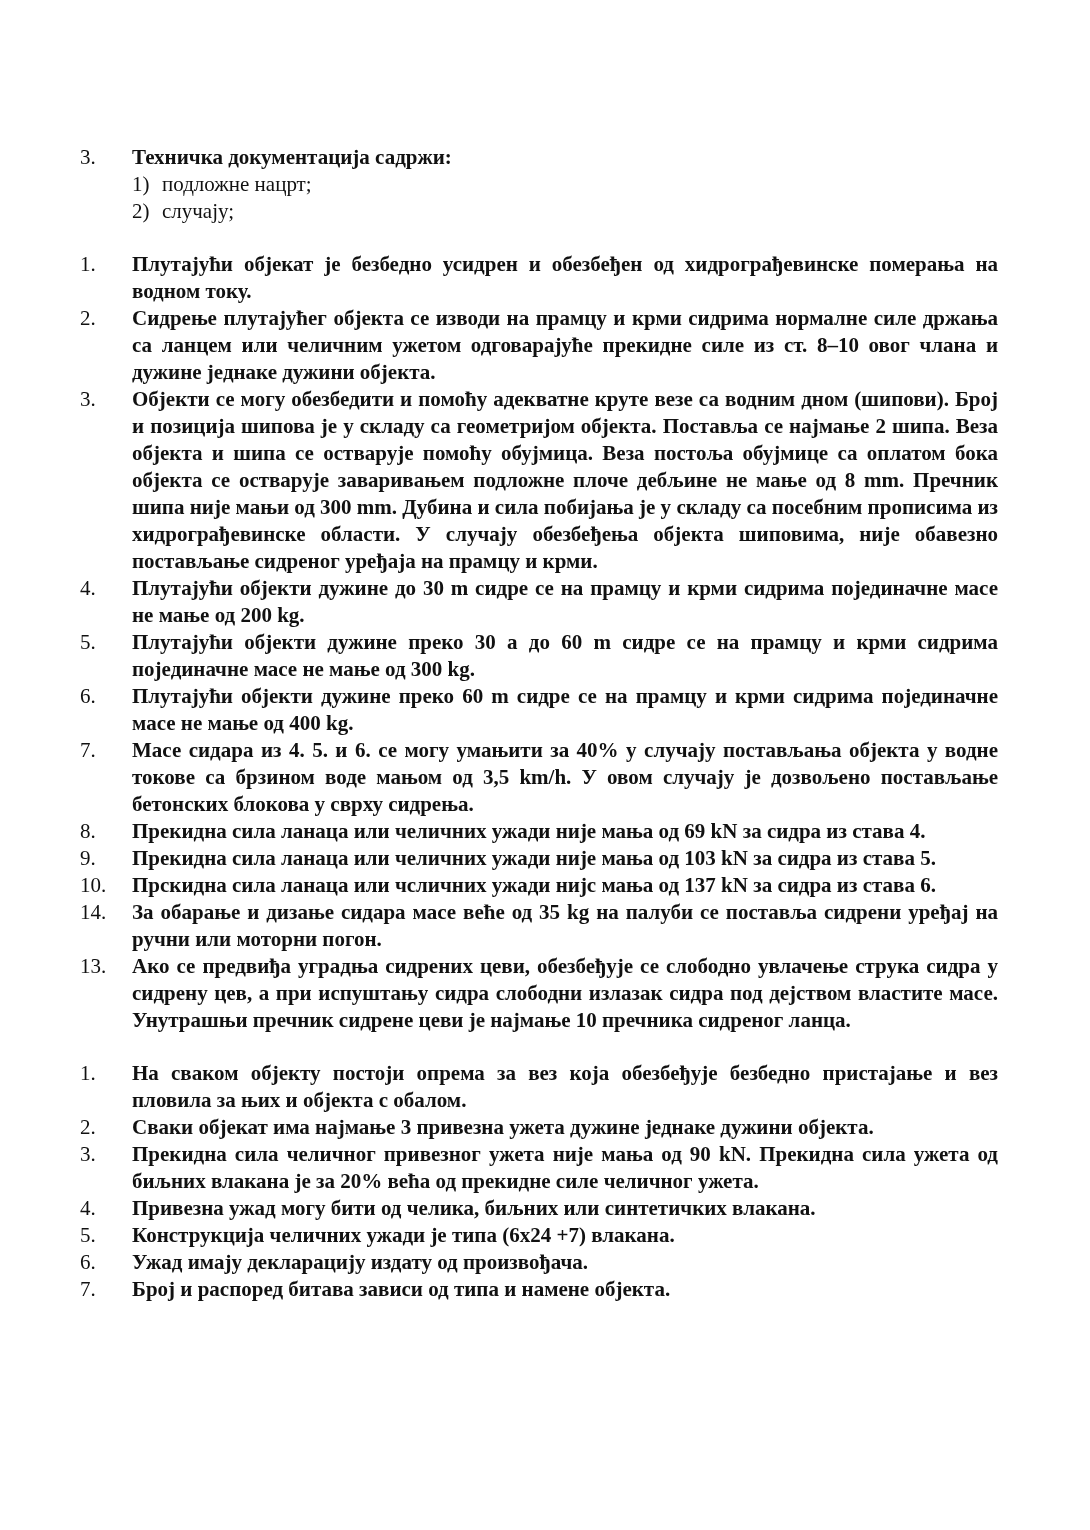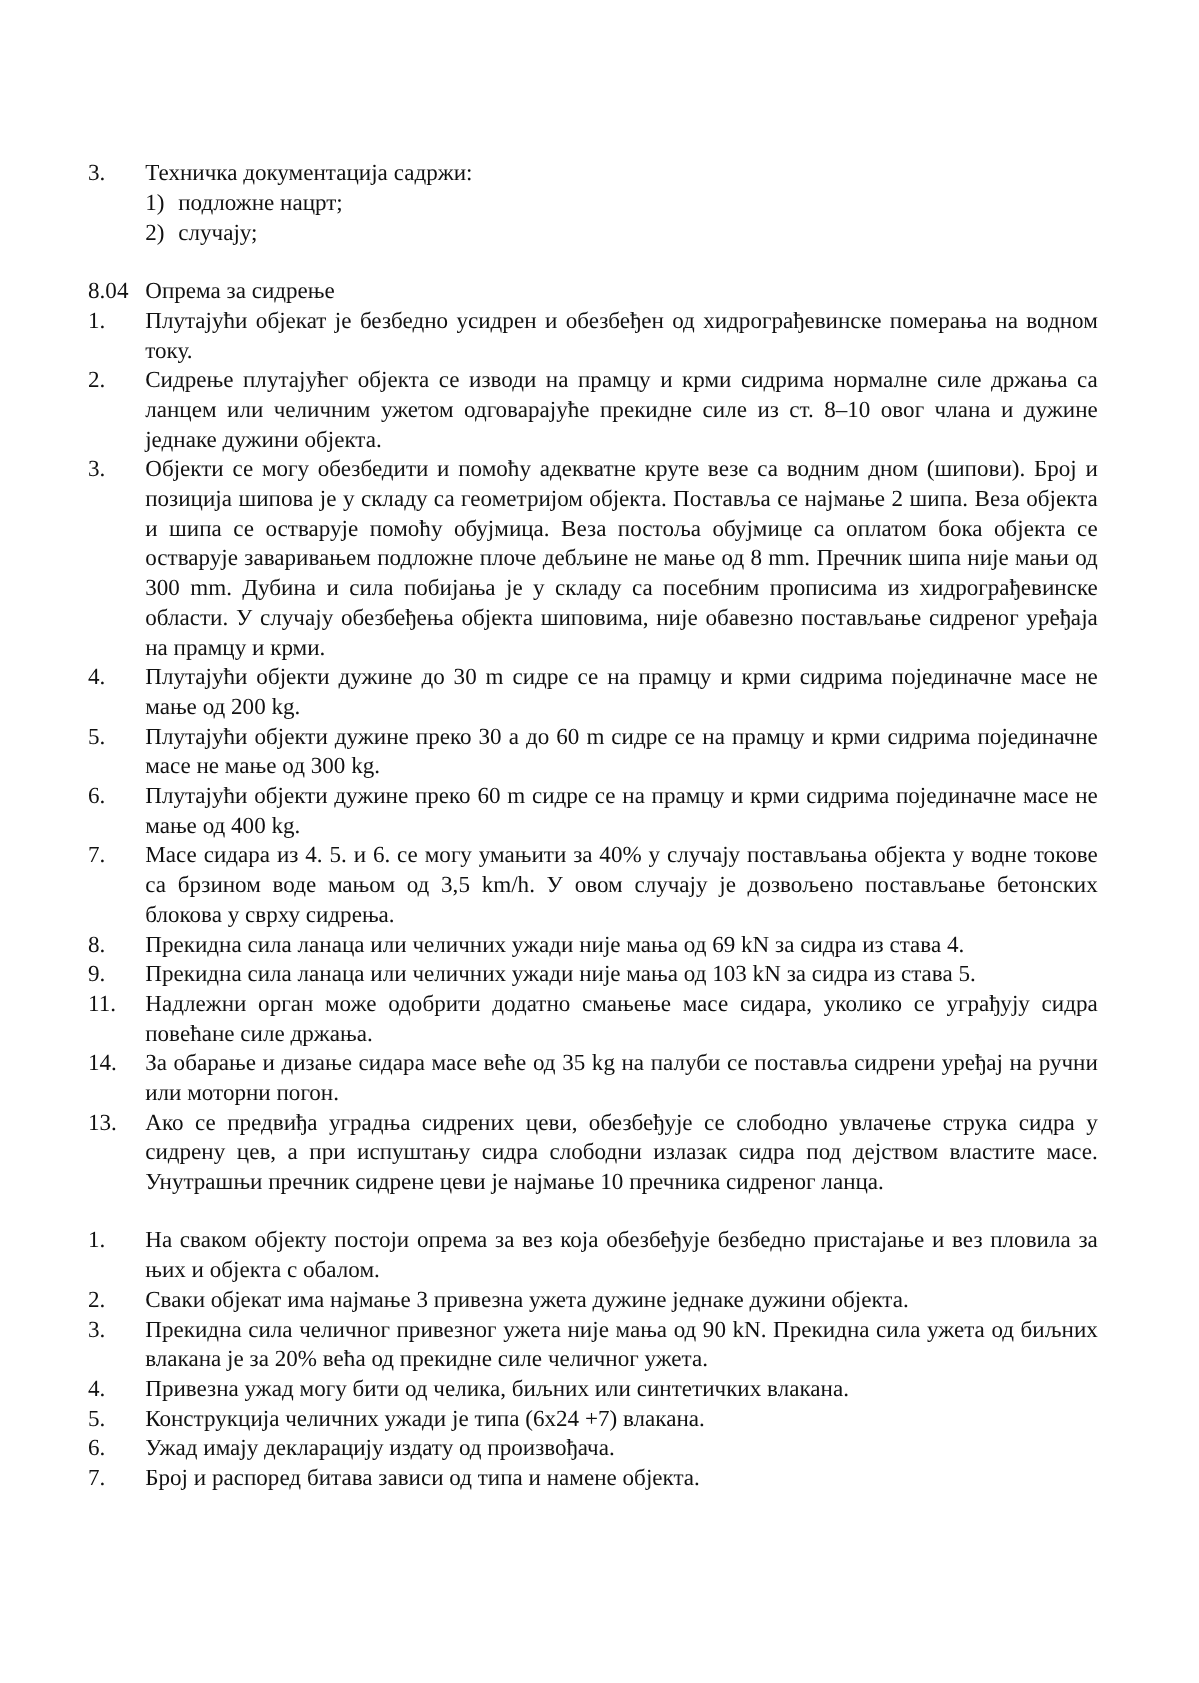--- a/index.html
+++ b/index.html
@@ -28,20 +28,21 @@
       align-items: flex-start;
     }
     .num {
       width: 52px;
       flex: 0 0 52px;
     }
     .text {
       flex: 1 1 auto;
       text-align: justify;
       text-align-last: left;
+      font-weight: bold;
     }
     .subitem {
       display: flex;
       padding-left: 52px;
     }
     .subnum {
       width: 30px;
       flex: 0 0 30px;
     }
     .section {
@@ -67,24 +68,20 @@
   <div class="subitem">
     <span class="subnum">1)</span>
     <span>подложне нацрт;</span>
   </div>
   <div class="subitem">
     <span class="subnum">2)</span>
     <span>случају;</span>
   </div>
 
   <div class="section">
-    <div class="section-head">
-      <span class="section-num">8.04</span>
-      <span>Опрема за сидрење</span>
-    </div>
     <div class="item">
         <span class="num">1.</span>
         <span class="text">Плутајући објекат је безбедно усидрен и обезбеђен од хидрограђевинске померања на водном току.</span>
       </div>
     <div class="item">
         <span class="num">2.</span>
         <span class="text">Сидрење плутајућег објекта се изводи на прамцу и крми сидрима нормалне силе држања са ланцем или челичним ужетом одговарајуће прекидне силе из ст. 8–10 овог члана и дужине једнаке дужини објекта.</span>
       </div>
     <div class="item">
         <span class="num">3.</span>
@@ -108,22 +105,22 @@
       </div>
     <div class="item">
         <span class="num">8.</span>
         <span class="text">Прекидна сила ланаца или челичних ужади није мања од 69 kN за сидра из става 4.</span>
       </div>
     <div class="item">
         <span class="num">9.</span>
         <span class="text">Прекидна сила ланаца или челичних ужади није мања од 103 kN за сидра из става 5.</span>
       </div>
     <div class="item">
-        <span class="num">11.</span>
-        <span class="text">Надлежни орган може одобрити додатно смањење масе сидара, уколико се уграђују сидра повећане силе држања.</span>
+        <span class="num">10.</span>
+        <span class="text">Прскидна сила ланаца или чсличних ужади нијс мања од 137 kN за сидра из става 6.</span>
       </div>
     <div class="item">
         <span class="num">14.</span>
         <span class="text">За обарање и дизање сидара масе веће од 35 kg на палуби се поставља сидрени уређај на ручни или моторни погон.</span>
       </div>
     <div class="item">
         <span class="num">13.</span>
         <span class="text">Ако се предвиђа уградња сидрених цеви, обезбеђује се слободно увлачење струка сидра у сидрену цев, а при испуштању сидра слободни излазак сидра под дејством властите масе. Унутрашњи пречник сидрене цеви је најмање 10 пречника сидреног ланца.</span>
       </div>
   </div>

